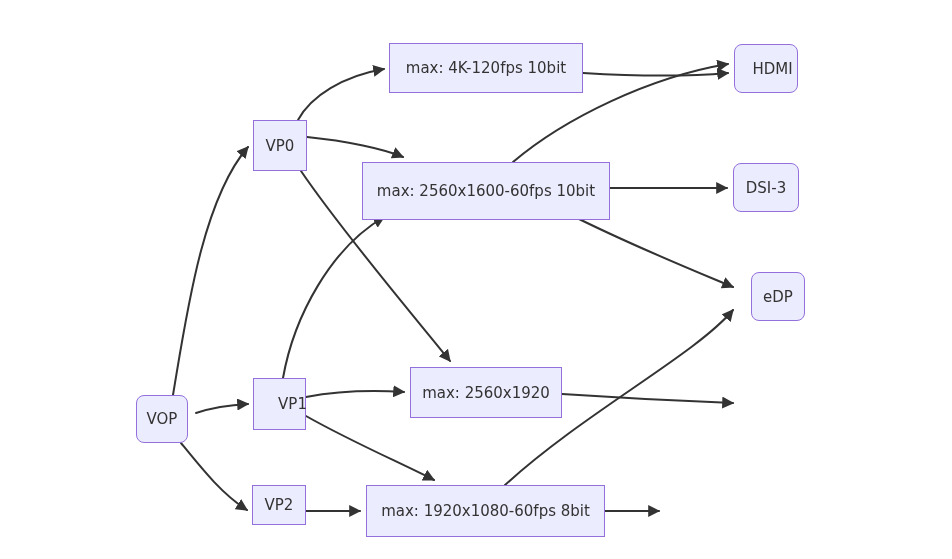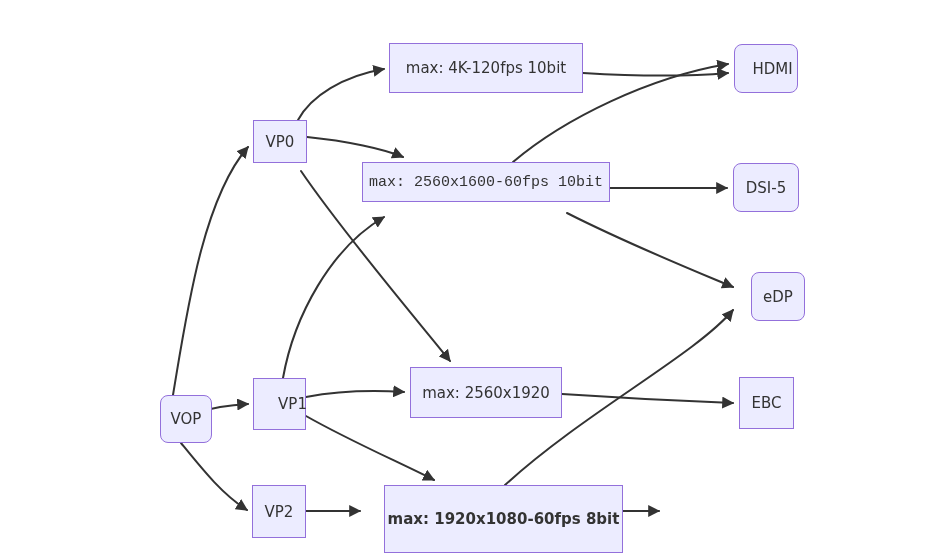--- a/index.html
+++ b/index.html
@@ -61,50 +61,47 @@
     <path class="edge" d="M 306,511 C 324,511 342,511 360,511" marker-end="url(#arrow)"></path>
     <path class="edge" d="M 583,73 C 633,76 683,77 728,73" marker-end="url(#arrow)"></path>
     <path class="edge" d="M 513,162 C 565,118 650,77 728,64" marker-end="url(#arrow)"></path>
     <path class="edge" d="M 610,188 C 650,188 688,188 727,188" marker-end="url(#arrow)"></path>
     <path class="edge" d="M 567,213 C 628,244 690,269 733,287" marker-end="url(#arrow)"></path>
     <path class="edge" d="M 562,394 C 621,398 680,401 733,403" marker-end="url(#arrow)"></path>
     <path class="edge" d="M 505,485 C 585,412 695,355 733,310" marker-end="url(#arrow)"></path>
     <path class="edge" d="M 605,511 C 623,511 641,511 659,511" marker-end="url(#arrow)"></path>
   </svg>
 
-  <div class="node rounded" style="left:160px; top:395px; width:52px;  height:48px;">
+  <div class="node rounded" style="left:136px; top:395px; width:52px;  height:48px;">
       <span>VOP</span>
     </div>
-  <div class="node" style="left:253px; top:120px; width:54px;  height:43px;">
+  <div class="node" style="left:253px; top:120px; width:54px;  height:51px;">
       <span>VP0</span>
     </div>
   <div class="node" style="left:253px; top:378px; width:53px;  height:52px;padding-left:26px;">
       <span>VP1</span>
     </div>
-  <div class="node" style="left:252px; top:485px; width:54px;  height:53px;">
+  <div class="node" style="left:252px; top:485px; width:54px;  height:40px;">
       <span>VP2</span>
     </div>
   <div class="node" style="left:389px; top:43px;  width:194px; height:50px;">
       <span>max: 4K-120fps 10bit</span>
     </div>
-  <div class="node" style="left:362px; top:162px; width:248px; height:40px;font-family:Liberation Mono, monospace;">
+  <div class="node" style="left:362px; top:162px; width:248px; height:58px;">
       <span>max: 2560x1600-60fps 10bit</span>
     </div>
   <div class="node" style="left:410px; top:367px; width:152px; height:51px;">
       <span>max: 2560x1920</span>
     </div>
-  <div class="node" style="left:384px; top:485px; width:239px; height:68px;font-weight:bold;">
+  <div class="node" style="left:366px; top:485px; width:239px; height:52px;">
       <span>max: 1920x1080-60fps 8bit</span>
     </div>
   <div class="node rounded" style="left:734px; top:44px;  width:64px;  height:49px;padding-left:13px;">
       <span>HDMI</span>
     </div>
   <div class="node rounded" style="left:733px; top:163px; width:66px;  height:49px;">
-      <span>DSI-5</span>
+      <span>DSI-3</span>
     </div>
   <div class="node rounded" style="left:739px; top:272px; width:54px;  height:49px;margin-left:12px;">
       <span>eDP</span>
-    </div>
-  <div class="node" style="left:739px; top:377px; width:55px;  height:52px;">
-      <span>EBC</span>
     </div>
 
 </div>
 
 </body></html>

